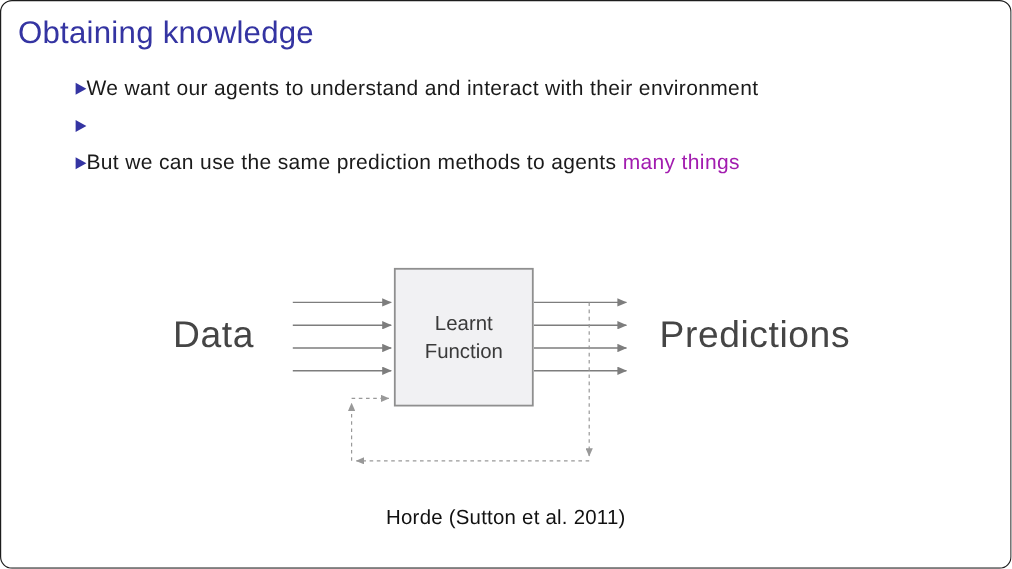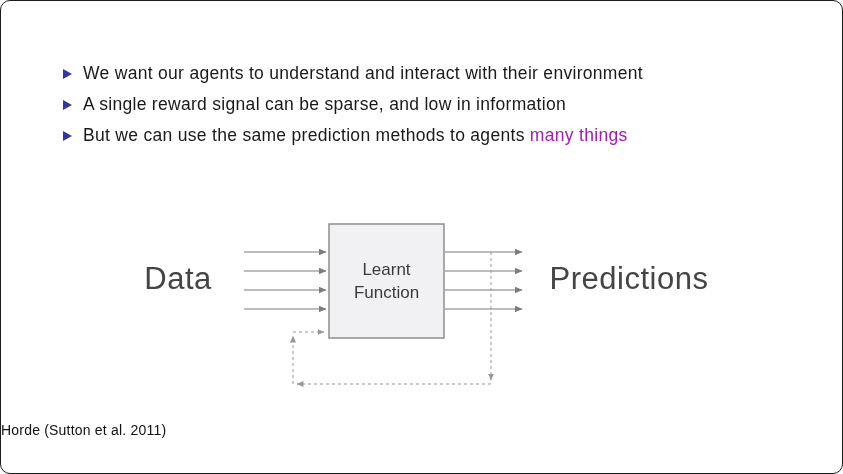--- a/index.html
+++ b/index.html
@@ -28,21 +28,20 @@
     position: absolute;
     left: 62px;
     top: 62px;
     margin: 0;
     padding: 0;
     list-style: none;
   }
   .bullet {
     display: flex;
     align-items: center;
-    gap: 11px;
     height: 21px;
     margin-bottom: 10px;
     font-size: 17.5px;
     letter-spacing: 0.3px;
     color: #1a1a1a;
     white-space: nowrap;
   }
   .tri {
     width: 0; height: 0;
     border-left: 9px solid #3434a2;
@@ -65,39 +64,40 @@
   .box-label {
     font-family: "Liberation Sans", "DejaVu Sans", sans-serif;
     font-size: 17px;
     fill: #3a3a3a;
   }
   .caption {
     position: absolute;
     left: 0;
     top: 421px;
     width: 100%;
-    font-size: 14px;
+    text-align: center;
+    font-size: 17px;
     letter-spacing: 0.2px;
     color: #111111;
   }
 </style>
 </head>
 <body>
 
 <div class="slide">
 
+  <h1 class="title">Obtaining knowledge</h1>
 
   <ul class="bullets">
     <li class="bullet">
       <span class="tri"></span>
       <span>We want our agents to understand and interact with their environment</span>
     </li>
     <li class="bullet">
       <span class="tri"></span>
-      <span>A single reward signal can be sparse, and low in information</span>
     </li>
     <li class="bullet">
       <span class="tri"></span>
       <span><span>But we can use the same prediction methods to agents </span><span class="alert">many things</span></span>
     </li>
   </ul>
 
   <svg class="diagram-svg" viewBox="0 0 843 474" xmlns="http://www.w3.org/2000/svg">
     <defs>
       <marker id="ah" markerUnits="userSpaceOnUse" markerWidth="8" markerHeight="7" refX="7.5" refY="3.5" orient="auto">

